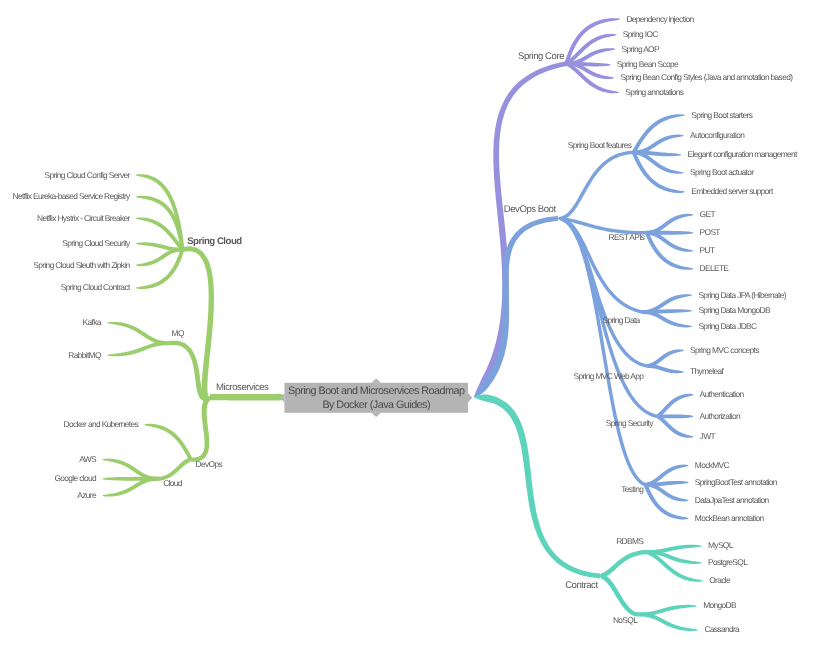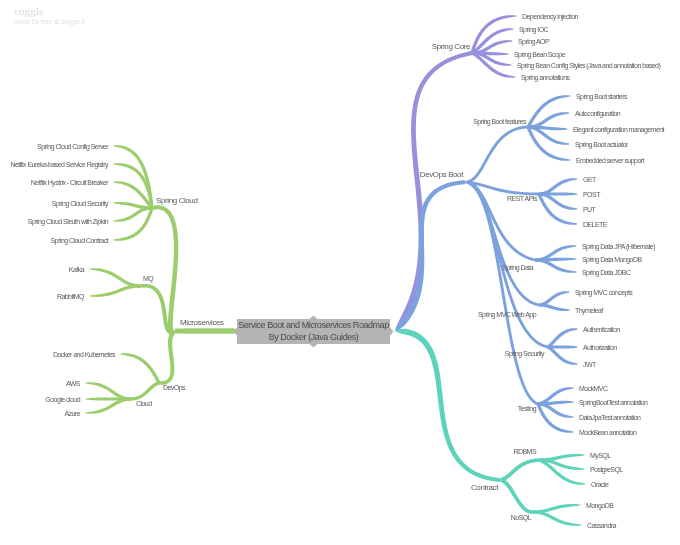--- a/index.html
+++ b/index.html
@@ -7,21 +7,21 @@
        font-family:"Liberation Sans",sans-serif;}
   #stage{position:relative;width:680px;height:545px;background:#fff;overflow:hidden;}
   svg#tree{position:absolute;left:0;top:0;}
   .logo{position:absolute;left:14px;top:5px;}
   .logo-word{font-family:"Liberation Serif",serif;font-size:11px;color:#dadada;letter-spacing:.1px;line-height:12px;}
   .logo-sub{font-size:6.4px;color:#e0e0e0;line-height:8px;margin-top:1px;}
   #labels{position:absolute;left:0;top:0;width:680px;height:427px;opacity:0.999;
           transform:translateZ(0);pointer-events:none;}
   .lbl{position:absolute;font-family:"Liberation Sans",sans-serif;color:#5a5a5a;
        white-space:nowrap;line-height:1;}
-  .lbl.b{font-weight:normal;}
+  .lbl.b{font-weight:bold;}
   #center-text{position:absolute;opacity:0.999;transform:translateZ(0);
                display:flex;flex-direction:column;align-items:center;justify-content:center;}
   .cline{font-family:"Liberation Sans",sans-serif;font-size:9px;letter-spacing:-0.45px;
          color:#4a4a4a;white-space:nowrap;line-height:11.5px;}
 </style>
 </head>
 <body>
 
 <div id="stage">
   <svg id="tree" width="680" height="545">
@@ -183,20 +183,16 @@
       <div class="lbl" style="font-size: 7px; letter-spacing: -0.55px; top: 292.5px; right: 596px;">RabbitMQ</div>
       <div class="lbl" style="font-size: 7px; letter-spacing: -0.55px; top: 275px; left: 143px;">MQ</div>
       <div class="lbl" style="font-size: 7px; letter-spacing: -0.55px; top: 350.5px; right: 565px;">Docker and Kubernetes</div>
       <div class="lbl" style="font-size: 7px; letter-spacing: -0.55px; top: 384px; left: 163px;">DevOps</div>
       <div class="lbl" style="font-size: 7px; letter-spacing: -0.55px; top: 379.5px; right: 600px;">AWS</div>
       <div class="lbl" style="font-size: 7px; letter-spacing: -0.55px; top: 395.5px; right: 600px;">Google cloud</div>
       <div class="lbl" style="font-size: 7px; letter-spacing: -0.55px; top: 409.5px; right: 600px;">Azure</div>
       <div class="lbl" style="font-size: 7px; letter-spacing: -0.55px; top: 400px; left: 136px;">Cloud</div>
     </div>
   <div id="center-text" style="left: 237px; top: 319px; width: 153px; height: 25px;">
-    <div class="cline">Service Boot and Microservices Roadmap</div>
+    <div class="cline">Spring Boot and Microservices Roadmap</div>
     <div class="cline">By Docker (Java Guides)</div>
-  </div>
-  <div class="logo">
-    <div class="logo-word">coggle</div>
-    <div class="logo-sub">made for free at coggle.it</div>
   </div>
 </div>
 
 </body></html>

